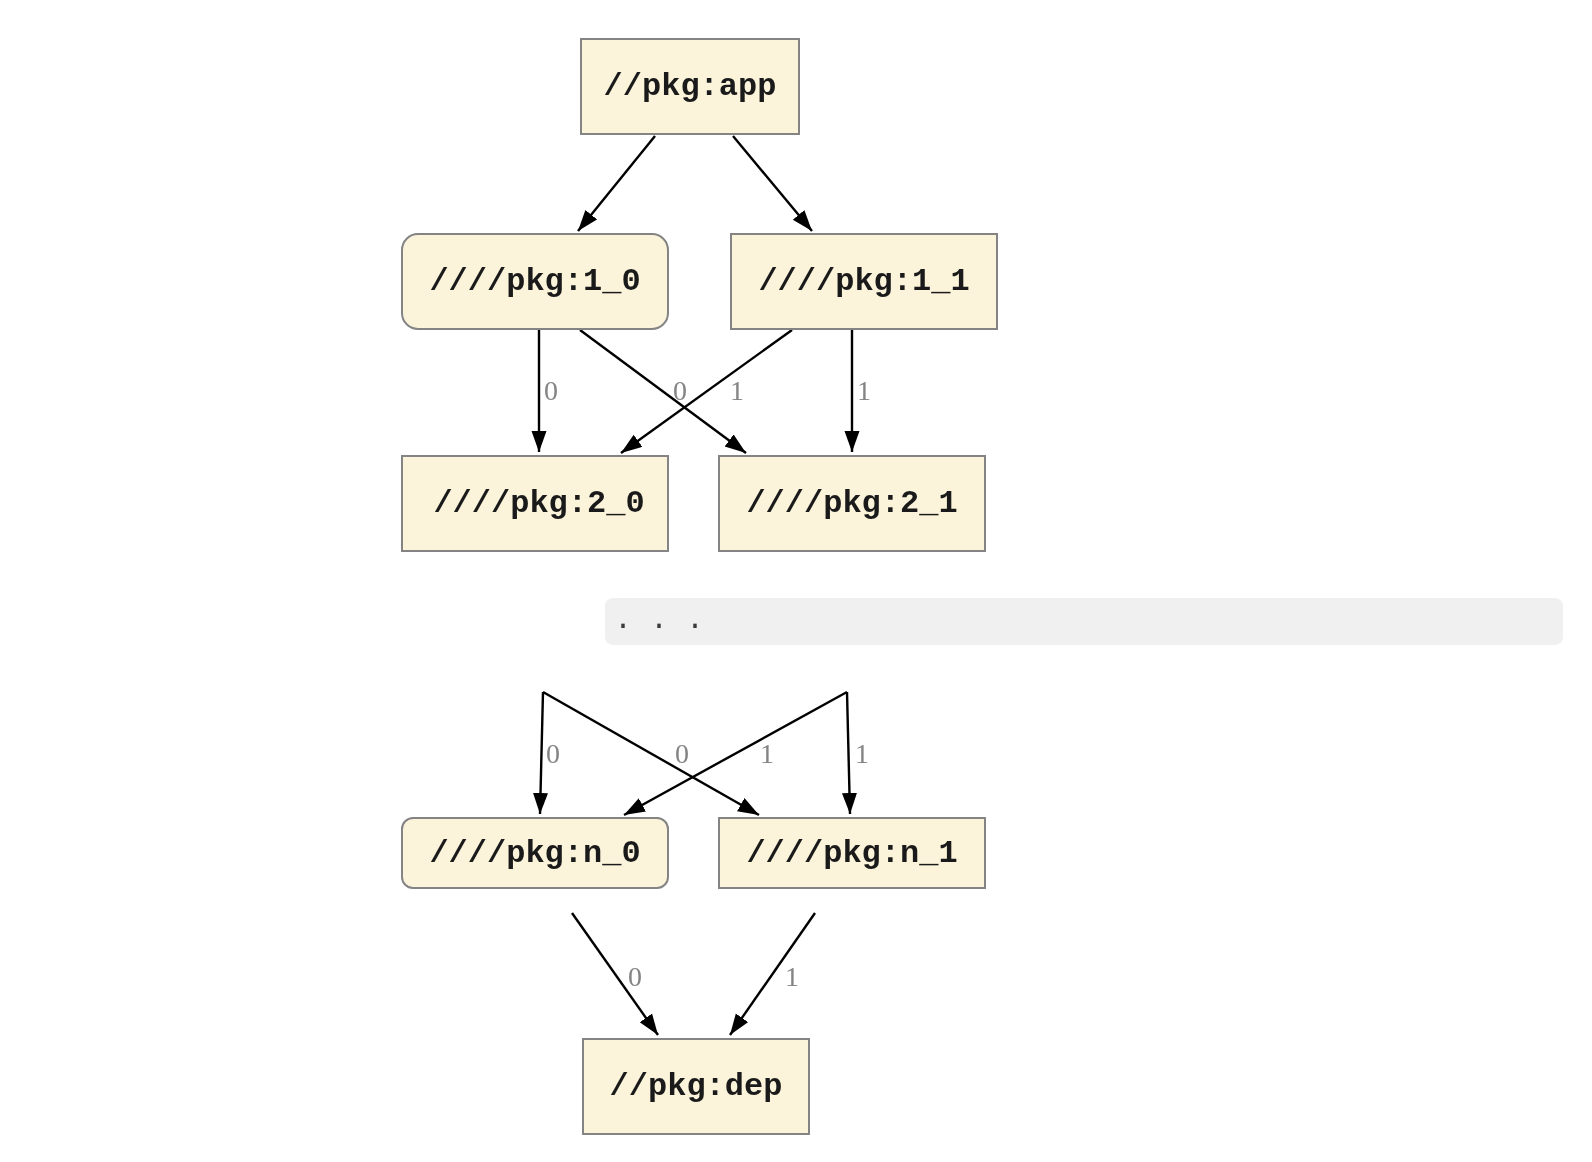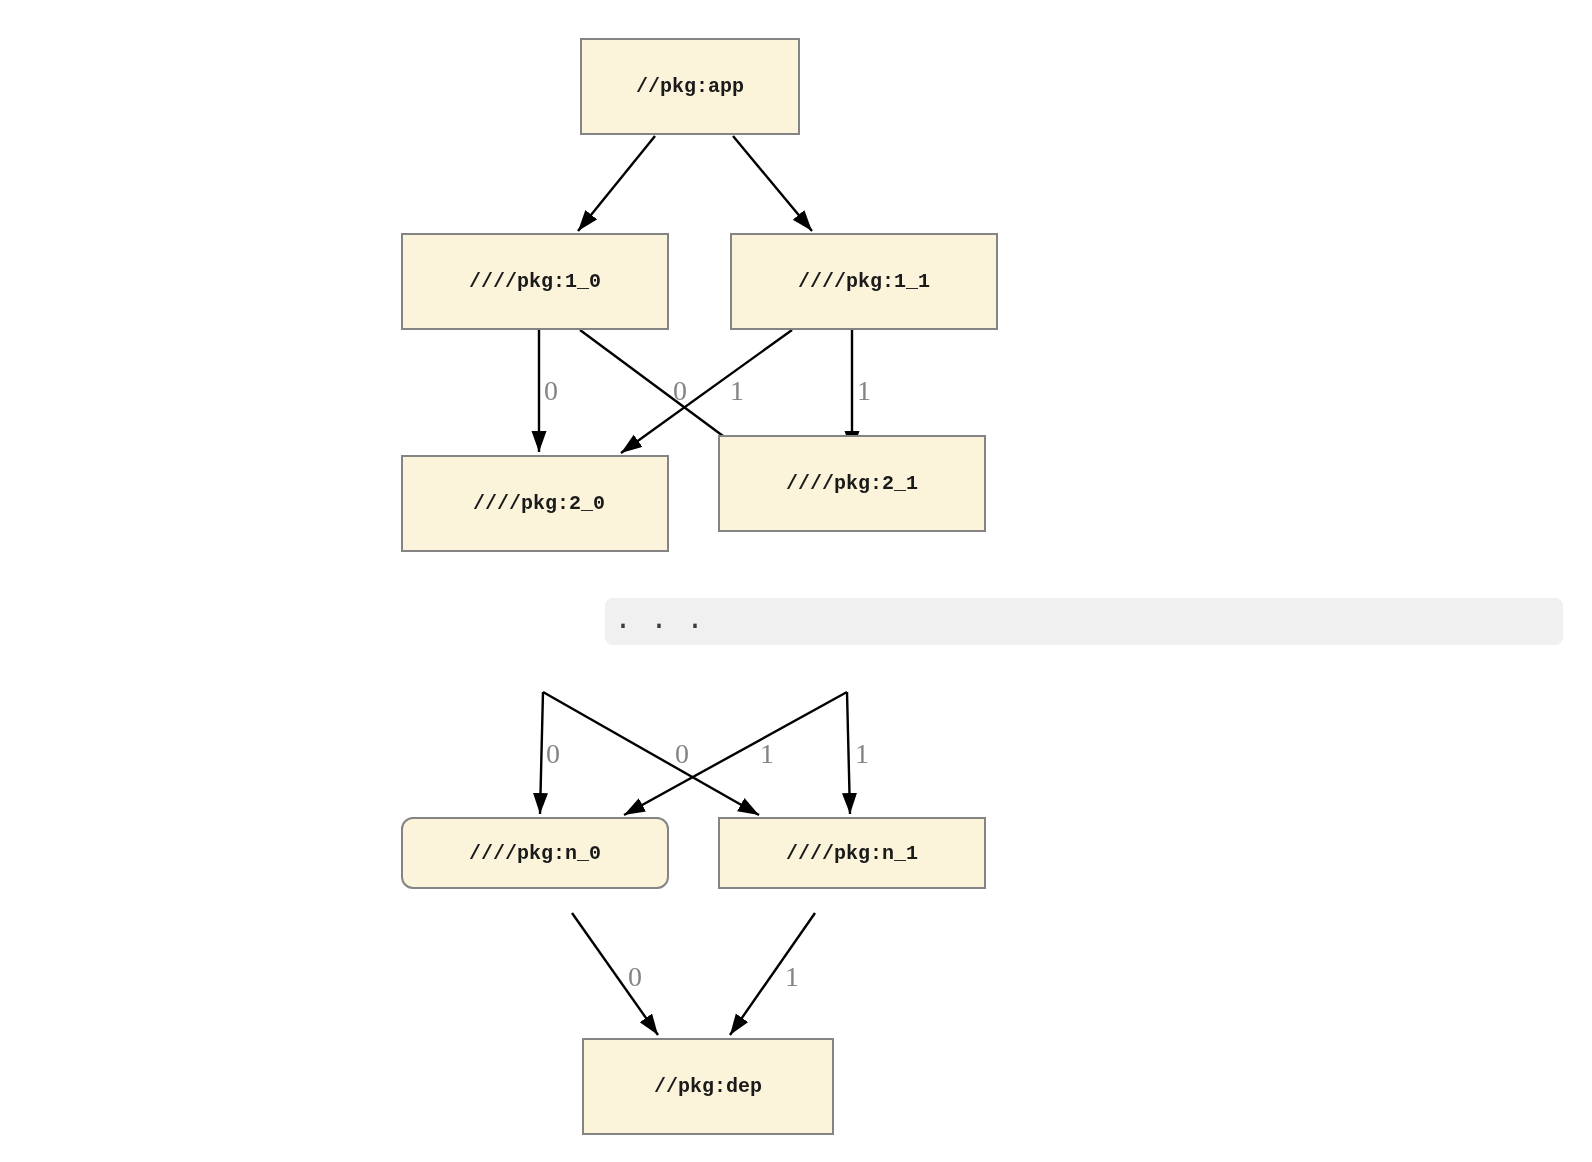--- a/index.html
+++ b/index.html
@@ -29,21 +29,21 @@
   .node {
     position: absolute;
     box-sizing: border-box;
     display: flex;
     align-items: center;
     justify-content: center;
     background: var(--node-fill, #fbf4db);
     border: 2.5px solid var(--node-border, #848484);
     font-family: "Liberation Mono", monospace;
     font-weight: bold;
-    font-size: 20px;
+    font-size: 32px;
     color: var(--node-text, #1a1a1a);
     white-space: nowrap;
   }
   .ellipsis-bar {
     position: absolute;
     left: 605px; top: 598px;
     width: 958px; height: 47px;
     box-sizing: border-box;
     background: var(--ellipsis-bg, #f0f0f0);
     border-radius: 8px;
@@ -112,29 +112,29 @@
       <text class="edge-label" x="628" y="986">0</text>
     </g>
     <g>
       <line class="edge-line" x1="815" y1="913" x2="730" y2="1035" marker-end="url(#arrow)"></line>
       <text class="edge-label" x="785" y="986">1</text>
     </g>
   </svg>
 
   <div class="node" style="left:580px; top:38px;  width:220px; height:97px;">//pkg:app</div>
 
-  <div class="node" style="left:401px; top:233px; width:268px; height:97px;">////pkg:1_0</div>
+  <div class="node" style="left:401px; top:233px; width:268px; height:97px;border-radius:17px;">////pkg:1_0</div>
 
   <div class="node" style="left:718px; top:233px; width:268px; height:97px;margin-left:12px;">////pkg:1_1</div>
 
   <div class="node" style="left:401px; top:455px; width:268px; height:97px;padding-left:8px;">////pkg:2_0</div>
 
-  <div class="node" style="left:718px; top:435px; width:268px; height:97px;">////pkg:2_1</div>
+  <div class="node" style="left:718px; top:455px; width:268px; height:97px;">////pkg:2_1</div>
 
   <div class="ellipsis-bar">. . .</div>
 
   <div class="node" style="left:401px; top:817px; width:268px; height:72px;border-radius:12px;">////pkg:n_0</div>
 
   <div class="node" style="left:718px; top:817px; width:268px; height:72px;">////pkg:n_1</div>
 
-  <div class="node" style="left:582px; top:1038px; width:252px; height:97px;">//pkg:dep</div>
+  <div class="node" style="left:582px; top:1038px; width:228px; height:97px;">//pkg:dep</div>
 
 </div>
 
 </body></html>

